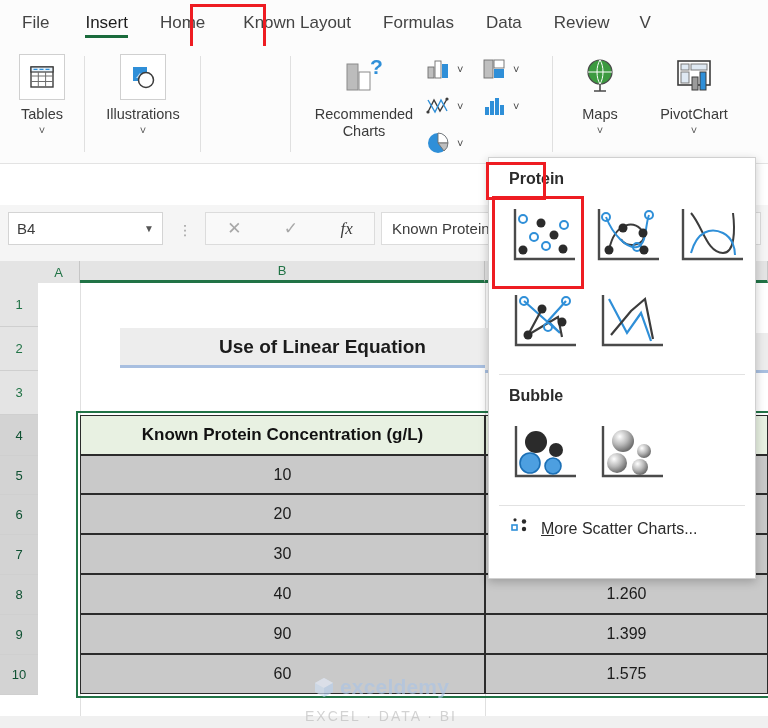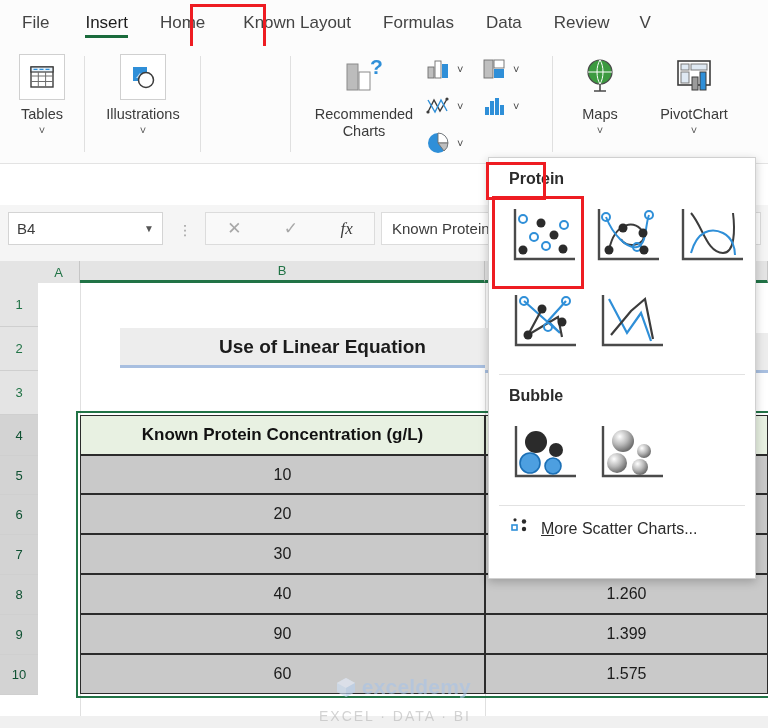--- a/index.html
+++ b/index.html
@@ -154,21 +154,21 @@
   .dd-sep { height:1px; background:#e2e2e2; margin: 8px 10px 0 10px; }
   .dd-more {
     display:flex; align-items:center; gap:10px;
     padding: 12px 0 0 22px; font-size: 16px; color:#2b2b2b;
   }
   .dd-more u { text-decoration: underline; }
 
   
   .wmark {
     position:absolute; left: 291px; top: 678px; width: 180px; height: 42px;
-    display:flex; flex-direction:column; align-items:flex-end; justify-content:center;
+    display:flex; flex-direction:column; align-items:center; justify-content:center;
     opacity:0.62; z-index: 5; pointer-events:none;
   }
   .wm-main { display:flex; align-items:center; gap:5px; }
   .wm-text { font-size: 21px; font-weight: bold; color:#a9c4e6; letter-spacing:0.2px;}
   .wm-sub { font-size: 14px; color:#b9b9b9; letter-spacing: 2px; margin-top:9px;}
   .scrollpad { position:absolute; left:0; top:716px; width:768px; height:12px; background:#f0f0f0;}
 </style>
 </head>
 <body>
 

